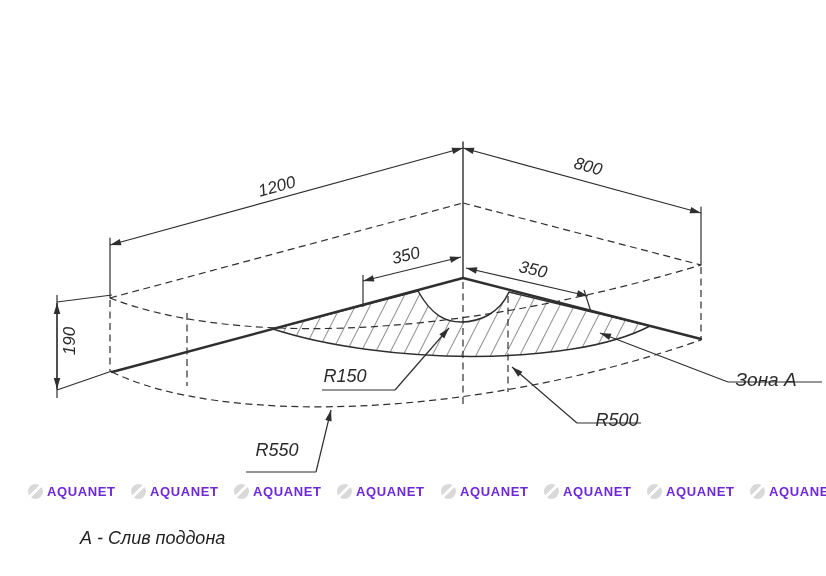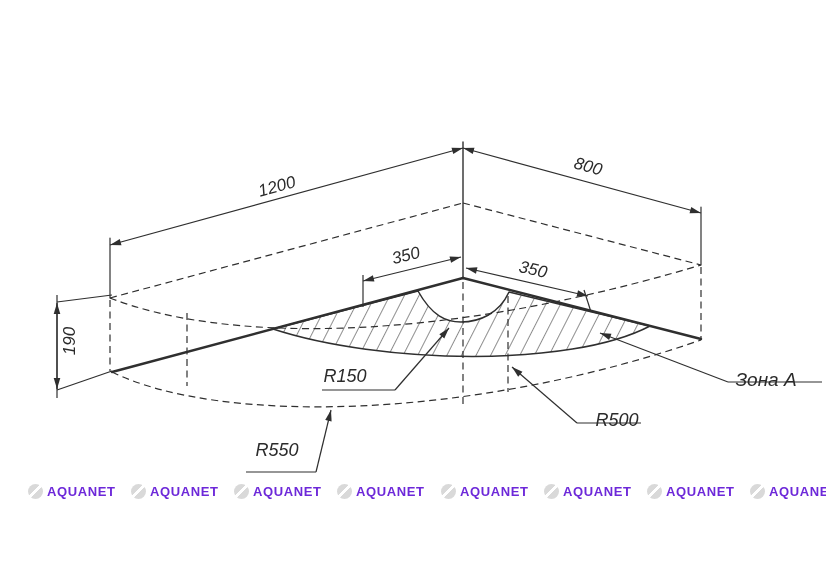--- a/index.html
+++ b/index.html
@@ -112,20 +112,21 @@
   <span class="lbl dim" style="left:70px;top:341px;transform:translate(-50%,-50%) rotate(-90deg);">190</span>
 
   <span class="lbl rad" style="left:345px;top:376px;">R150</span>
 
   <span class="lbl rad" style="left:617px;top:420px;">R500</span>
 
   <span class="lbl rad" style="left:277px;top:450px;">R550</span>
 
   <span class="lbl zone" style="left:766px;top:380px;">Зона А</span>
 
+  <span class="footer-lbl">А - Слив поддона</span>
 
   <span class="wm" style="left:28px;">
       <span class="wm-circ"></span>
       <span>AQUANET</span>
     </span>
   <span class="wm" style="left:131px;">
       <span class="wm-circ"></span>
       <span>AQUANET</span>
     </span>
   <span class="wm" style="left:234px;">

